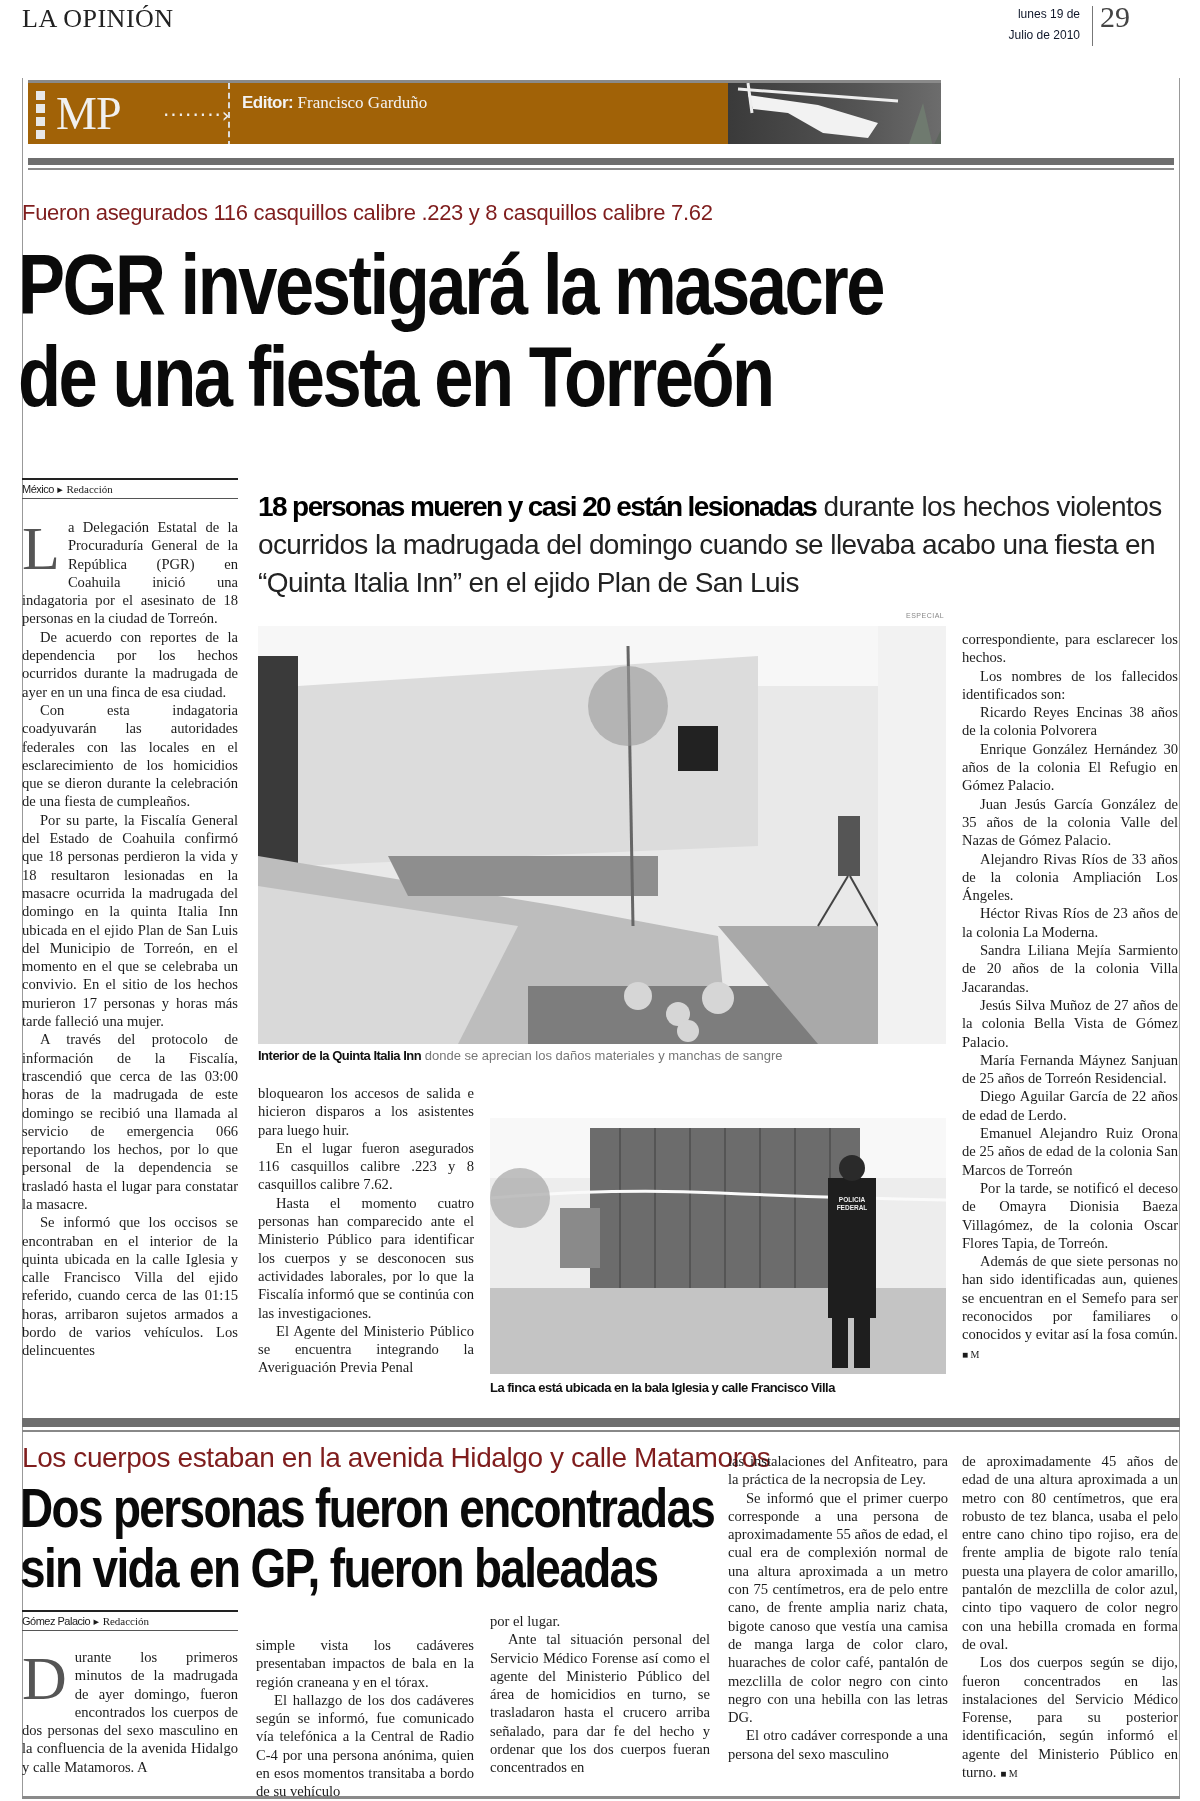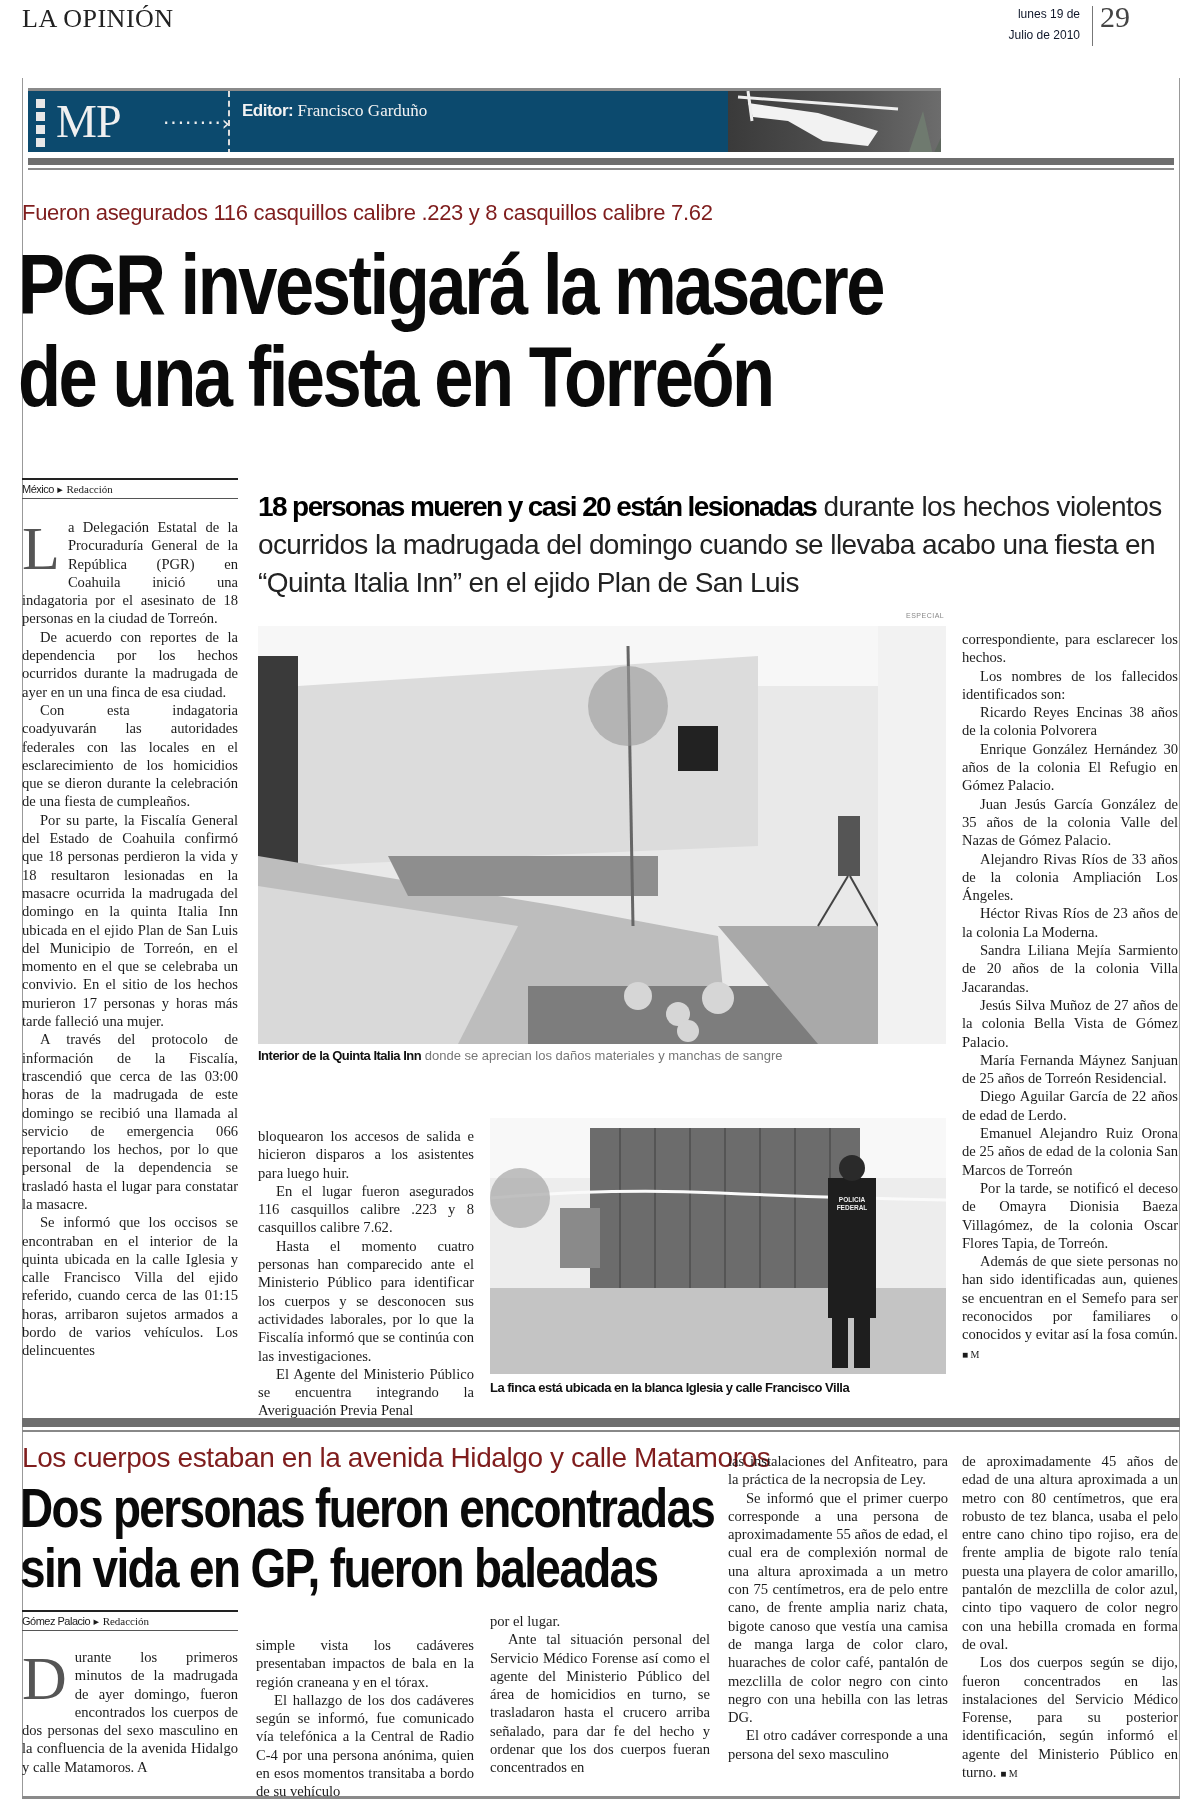--- a/index.html
+++ b/index.html
@@ -4,21 +4,21 @@
 <style>
   *{box-sizing:border-box;margin:0;padding:0;}
   html,body{width:1200px;height:1801px;background:#fff;overflow:hidden;}
   body{position:relative;font-family:"DejaVu Serif",serif;color:#1a1a1a;}
   .abs{position:absolute;}
   .masthead{left:22px;top:4px;font-family:"Liberation Serif",serif;font-size:26px;letter-spacing:0.5px;color:#222;}
   .date{right:120px;top:4px;width:120px;text-align:right;font-family:"Liberation Sans",sans-serif;font-size:12px;line-height:21px;color:#0f172a;}
   .pgbar{left:1092px;top:6px;width:1px;height:40px;background:#777;}
   .pgnum{left:1100px;top:0px;font-family:"Liberation Serif",serif;font-size:30px;color:#444;}
   .frame{left:22px;top:78px;width:1158px;height:1720px;border-left:1px solid #999;border-right:1px solid #999;}
-  .banner{left:28px;top:88px;width:913px;height:64px;background:#0c4a6e;border-top:3px solid #8a8a8a;overflow:hidden;}
+  .banner{left:28px;top:80px;width:913px;height:64px;background:#a16207;border-top:3px solid #8a8a8a;overflow:hidden;}
   .banner .bars{position:absolute;left:8px;top:8px;width:10px;height:46px;}
   .banner .bars i{display:block;width:9px;height:9px;background:#e8e8e8;margin-bottom:4px;}
   .banner .mp{position:absolute;left:28px;top:4px;font-family:"Liberation Serif",serif;font-size:46px;color:#f0f0f0;letter-spacing:-1px;}
   .banner .arrow{position:absolute;left:135px;top:20px;color:#eee;font-size:20px;letter-spacing:1px;font-family:"DejaVu Sans",sans-serif;}
   .banner .vsep{position:absolute;left:200px;top:0;height:64px;border-left:2px dashed #ddd;}
   .banner .editor{position:absolute;left:214px;top:10px;font-family:"Liberation Serif",serif;font-size:17px;color:#f3f3f3;}
   .banner .editor b{font-family:"Liberation Sans",sans-serif;font-weight:bold;letter-spacing:-0.5px;}
   .banner .email{position:absolute;left:214px;top:36px;font-family:"Liberation Sans",sans-serif;font-size:12px;color:#cfcfcf;margin-top:24px;}
   .banner .art{position:absolute;left:700px;top:0;width:450px;height:64px;background:linear-gradient(90deg,#3a3a3a 0%,#555 30%,#777 55%,#4a4a4a 75%,#666 100%);}
   .rule-thick{left:28px;top:158px;width:1146px;height:7px;background:#6e6e6e;}
@@ -140,21 +140,21 @@
     <rect x="580" y="190" width="22" height="60" fill="#555"></rect>
     <line x1="590" y1="250" x2="560" y2="300" stroke="#444" stroke-width="2"></line>
     <line x1="592" y1="250" x2="620" y2="300" stroke="#444" stroke-width="2"></line>
     <rect x="620" y="0" width="68" height="418" fill="#f2f2f2"></rect>
   </svg>
 </div>
 <div class="abs caption" style="left:258px;top:1048px;width:700px;">
   <b>Interior de la Quinta Italia Inn</b><span> donde se aprecian los daños materiales y manchas de sangre</span>
 </div>
 
-<div class="abs col" style="left:258px;top:1127px;width:216px;">
+<div class="abs col" style="left:258px;top:1084px;width:216px;">
   <p class="first">bloquearon los accesos de salida e hicieron disparos a los asistentes para luego huir.</p>
   <p>En el lugar fueron asegurados 116 casquillos calibre .223 y 8 casquillos calibre 7.62.</p>
   <p>Hasta el momento cuatro personas han comparecido ante el Ministerio Público para identificar los cuerpos y se desconocen sus actividades laborales, por lo que la Fiscalía informó que se continúa con las investigaciones.</p>
   <p>El Agente del Ministerio Público se encuentra integrando la Averiguación Previa Penal</p>
 </div>
 
 <div class="abs photo" style="left:490px;top:1118px;width:456px;height:256px;">
   <svg width="456" height="256" viewBox="0 0 456 256">
     <rect width="456" height="256" fill="#ededed"></rect>
     <rect x="0" y="0" width="456" height="60" fill="#f8f8f8"></rect>
@@ -172,21 +172,21 @@
     <rect x="0" y="170" width="456" height="86" fill="#c4c4c4"></rect>
     <rect x="70" y="90" width="40" height="60" fill="#8a8a8a"></rect>
     <circle cx="30" cy="80" r="30" fill="#9a9a9a" opacity="0.6"></circle>
     <rect x="338" y="60" width="48" height="140" fill="#1e1e1e"></rect>
     <circle cx="362" cy="50" r="13" fill="#2a2a2a"></circle>
     <rect x="342" y="200" width="16" height="50" fill="#1e1e1e"></rect>
     <rect x="364" y="200" width="16" height="50" fill="#1e1e1e"></rect>
   </svg>
   <div class="abs" style="left:338px;top:78px;width:48px;text-align:center;color:#eee;font-family:'Liberation Sans',sans-serif;font-weight:bold;font-size:6.5px;line-height:8px;">POLICIA FEDERAL</div>
 </div>
-<div class="abs caption" style="left:490px;top:1380px;width:460px;font-weight:bold;color:#111;letter-spacing:-0.5px;">La finca está ubicada en la blanca Iglesia y calle Francisco Villa</div>
+<div class="abs caption" style="left:490px;top:1380px;width:460px;font-weight:bold;color:#111;letter-spacing:-0.5px;">La finca está ubicada en la bala Iglesia y calle Francisco Villa</div>
 
 <div class="abs col" style="left:962px;top:630px;width:216px;">
   <p class="first">correspondiente, para esclarecer los hechos.</p>
   <p>Los nombres de los fallecidos identificados son:</p>
   <p>Ricardo Reyes Encinas 38 años de la colonia Polvorera</p>
   <p>Enrique González Hernández 30 años de la colonia El Refugio en Gómez Palacio.</p>
   <p>Juan Jesús García González de 35 años de la colonia Valle del Nazas de Gómez Palacio.</p>
   <p>Alejandro Rivas Ríos de 33 años de la colonia Ampliación Los Ángeles.</p>
   <p>Héctor Rivas Ríos de 23 años de la colonia La Moderna.</p>
   <p>Sandra Liliana Mejía Sarmiento de 20 años de la colonia Villa Jacarandas.</p>

